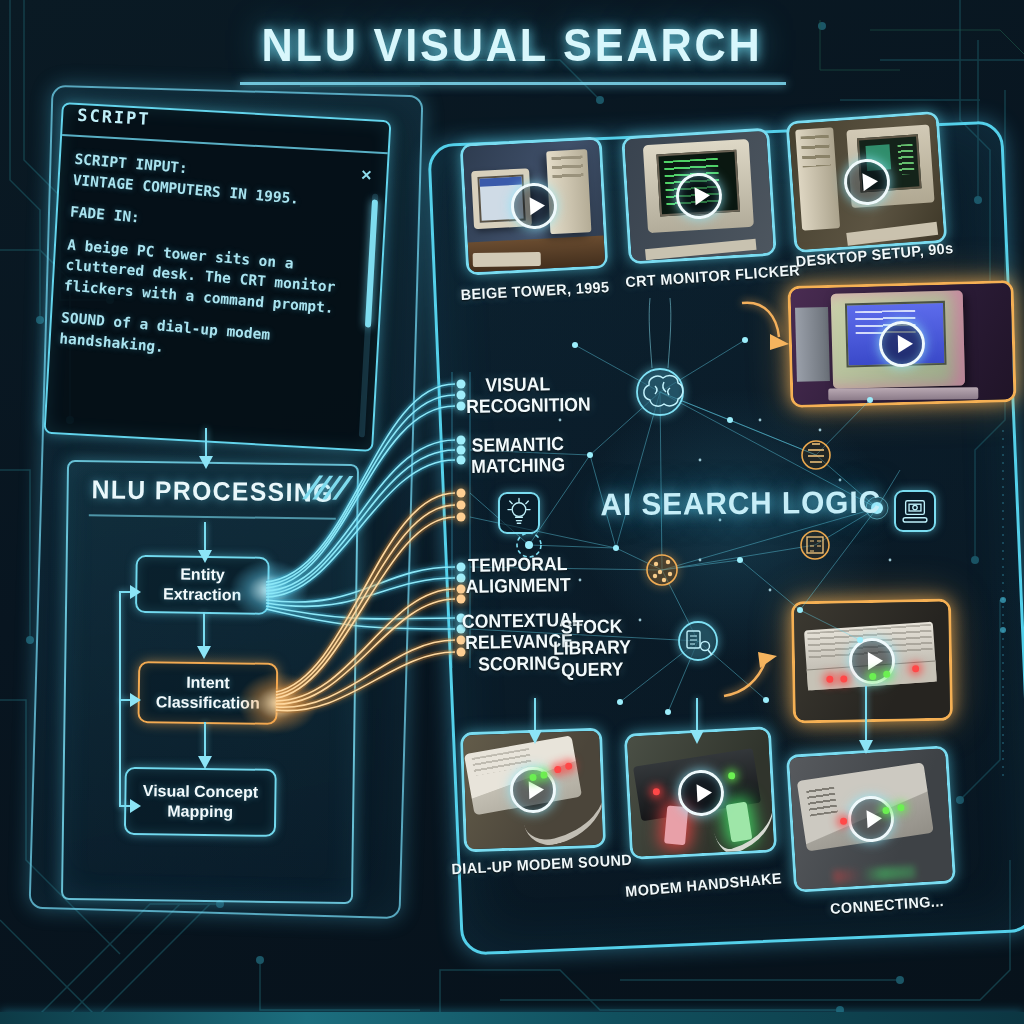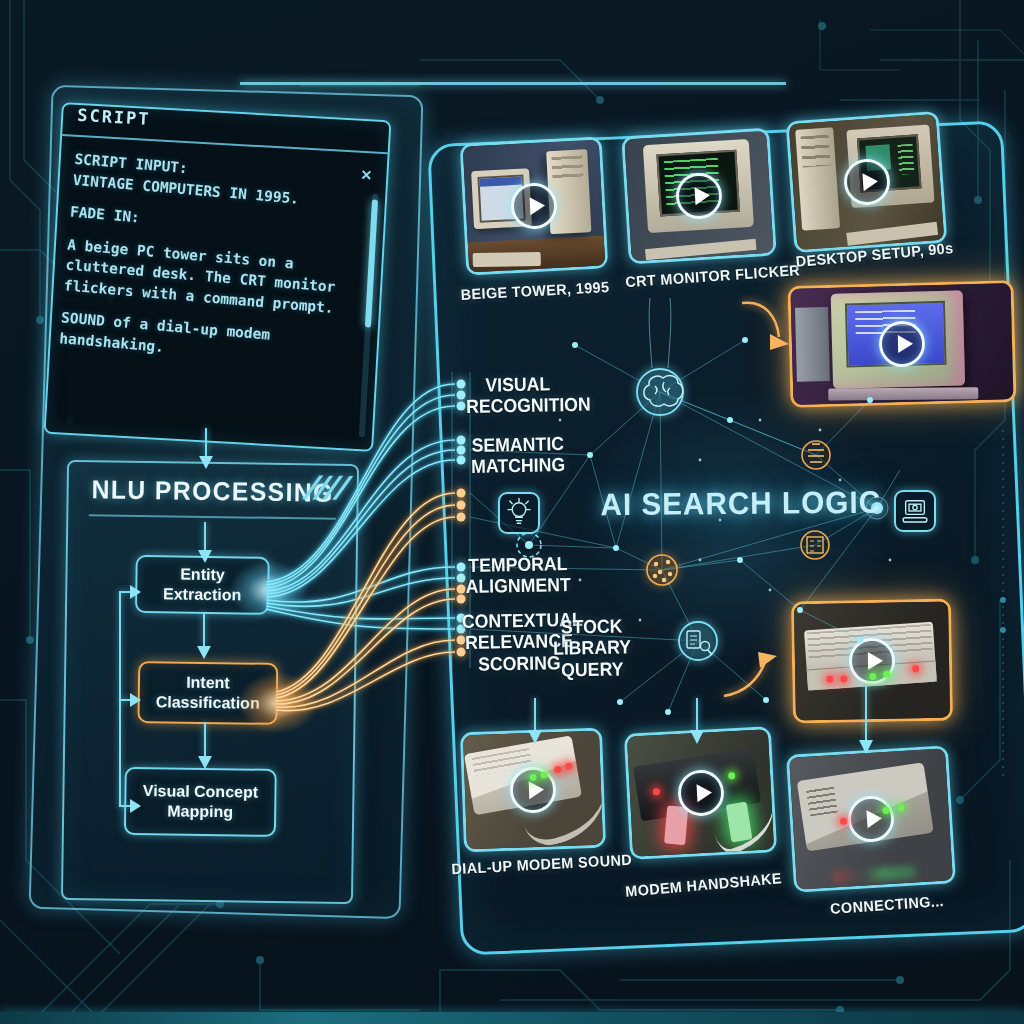--- a/index.html
+++ b/index.html
@@ -229,20 +229,23 @@
     </g>
     <path d="M1003 430 V780" stroke="#2a7a90" stroke-dasharray="2 6" fill="none"></path>
     <g fill="#49c2de" opacity=".7">
       <circle cx="962" cy="312" r="3"></circle>
         <circle cx="965" cy="345" r="3"></circle>
       <circle cx="1003" cy="600" r="3"></circle>
         <circle cx="1003" cy="630" r="3"></circle>
     </g>
   </svg>
 
+  <div class="title-wrap">
+    <h1>NLU VISUAL SEARCH</h1>
+  </div>
   <div class="title-underline"></div>
 
   <div class="glass"></div>
   <div class="rframe"></div>
   <div class="haze"></div>
 
   <div class="scriptwin">
     <div class="sw-head">SCRIPT</div>
     <button class="sw-x">✕</button>
     <div class="sw-scroll">

